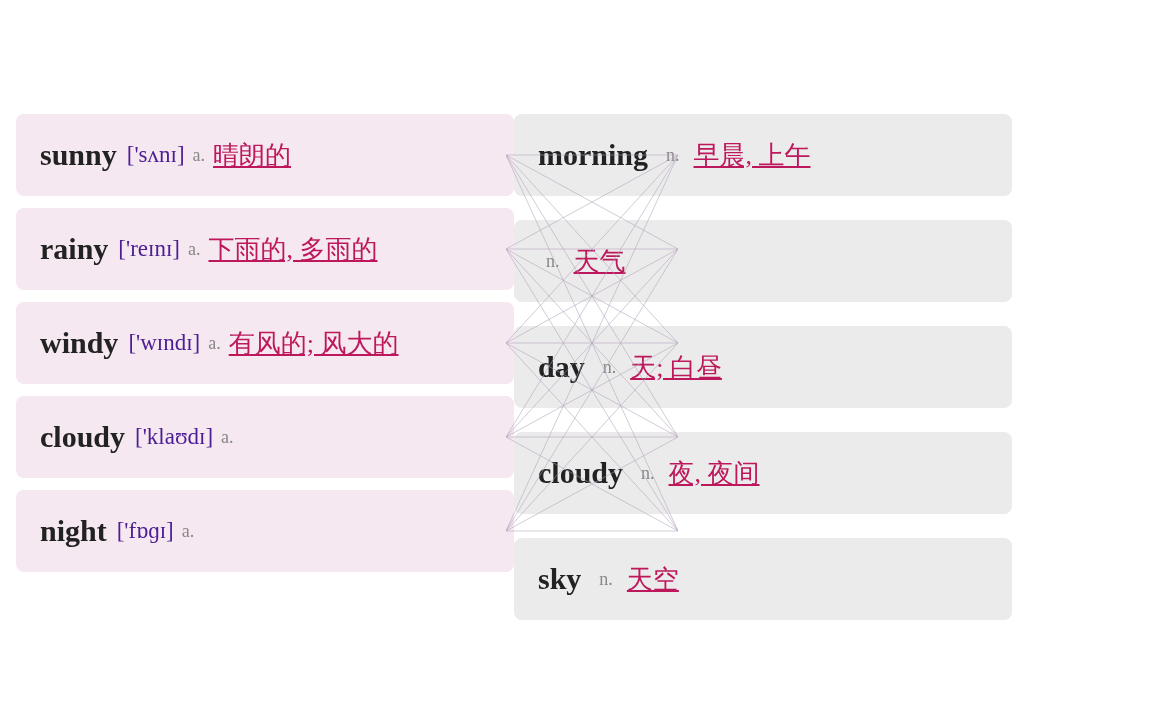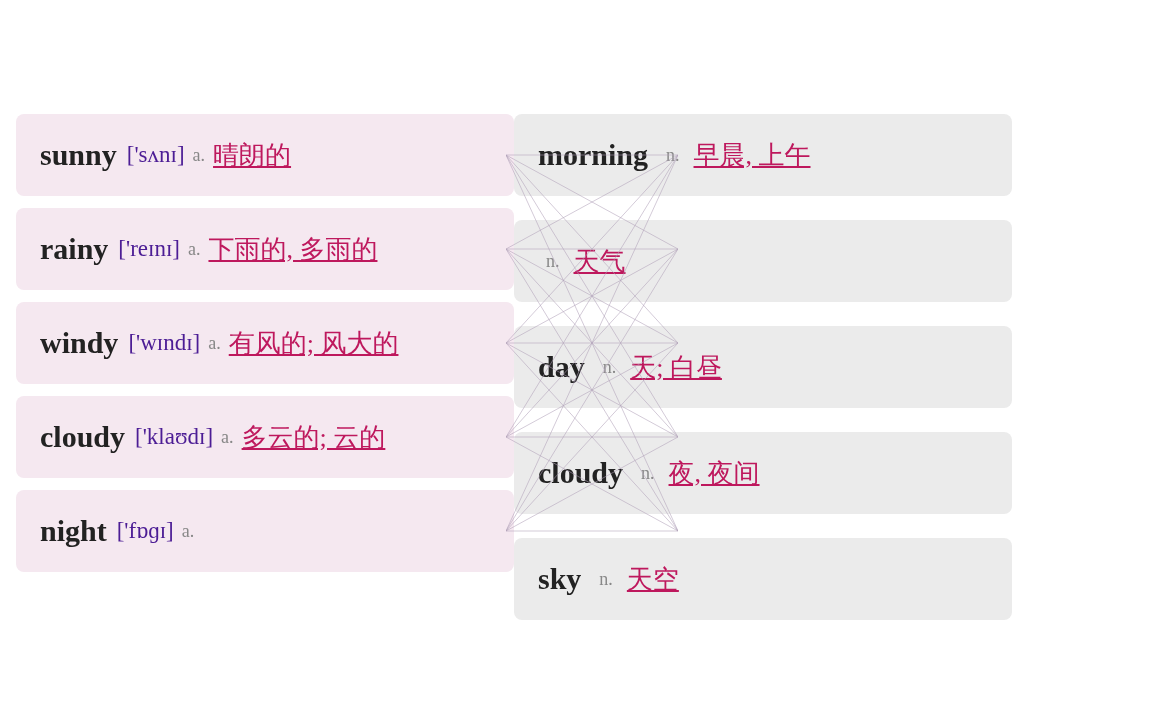--- a/index.html
+++ b/index.html
@@ -145,21 +145,20 @@
         <div class="word-card left-card">
       <span class="word-main">windy</span>
       <span class="word-phonetic">['wɪndɪ]</span>
       <span class="word-pos">a.</span>
       <span class="word-translation">有风的; 风大的</span>
     </div>
         <div class="word-card left-card">
       <span class="word-main">cloudy</span>
       <span class="word-phonetic">['klaʊdɪ]</span>
       <span class="word-pos">a.</span>
-      <span class="word-translation">多云的; 云的</span>
     </div>
         <div class="word-card left-card">
       <span class="word-main">night</span>
       <span class="word-phonetic">['fɒɡɪ]</span>
       <span class="word-pos">a.</span>
     </div>
       </div>
 
     <div class="middle-connector" id="connector-area" style="height: 470px;">
     <svg width="172" height="470" style="display: block;">

